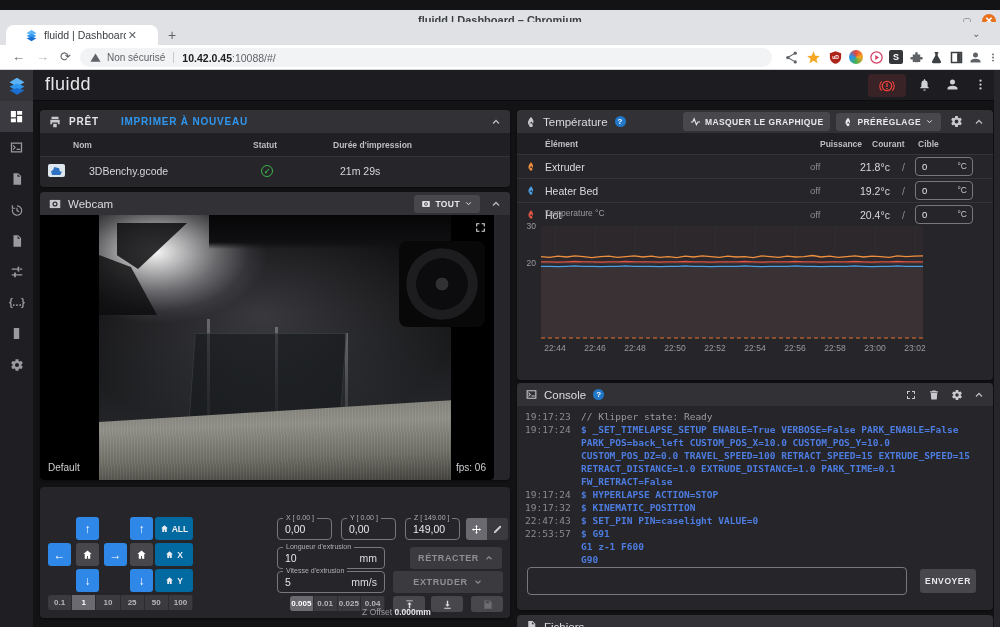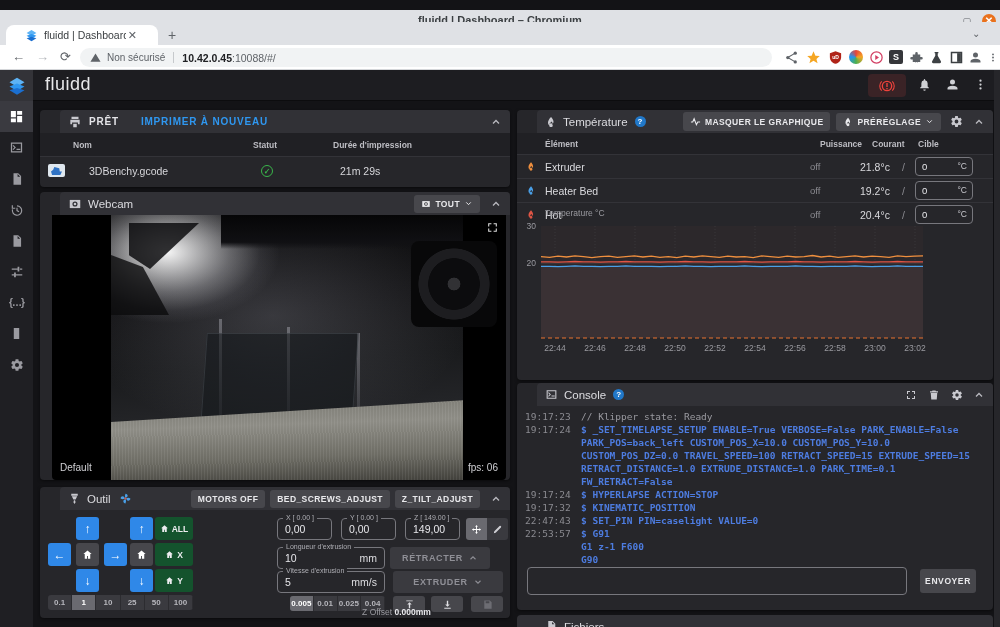--- a/index.html
+++ b/index.html
@@ -41,39 +41,39 @@
   #sidebar { position:absolute; left:0; top:31px; width:33px; height:526px; background:#1f1f23; }
   .side-item { width:33px; height:31px; display:flex; align-items:center; justify-content:center; color:#9a9aa0; }
   .side-item.active { background:#3a3a40; color:#ffffff; }
   .side-item .brace { font-size:10px; font-weight:bold; letter-spacing:-1px; }
 
   
   #scrollbar { position:absolute; left:994px; top:0; width:6px; height:557px; background:#26262a; }
 
   
   .panel { position:absolute; background:#26262a; border-radius:4px; box-shadow:0 1px 3px rgba(0,0,0,.5); }
-  .phead { height:23px; background:#313136; border-radius:4px 4px 0 0; display:flex; align-items:center; padding:0 8px; color:#dcdce0;margin-left:20px; }
+  .phead { height:23px; background:#313136; border-radius:4px 4px 0 0; display:flex; align-items:center; padding:0 8px; color:#dcdce0; }
   .phead .ptitle { font-size:11.5px; margin-left:6px; }
   .help { width:11px; height:11px; border-radius:50%; background:#2178c9; color:#fff; font-size:8px; font-weight:bold; text-align:center; line-height:11px; margin-left:7px; }
   .chev { margin-left:10px; color:#b9b9bf; font-size:9px; }
   .spacer { flex:1; }
   .gbtn { background:#47474c; border-radius:3px; color:#e9e9ec; font-size:8.5px; font-weight:bold; letter-spacing:.4px; padding:4px 7px; display:flex; align-items:center; gap:4px; white-space:nowrap; }
   .hbtn-ic { color:#c9c9cf; }
 
   
   .statusword { font-size:10px; font-weight:bold; letter-spacing:.8px; color:#e4e4e8; margin-left:7px; }
   .reprint { font-size:10px; font-weight:bold; letter-spacing:.8px; color:#2f97f0; margin-left:22px; }
   .tblhead { display:flex; background:#202024; color:#bdbdc3; font-size:8.5px; font-weight:bold; height:23px; align-items:center; }
   .jobrow { display:flex; align-items:center; height:28px; border-top:1px solid #333338; color:#d6d6da; font-size:10.5px; }
   .thumb { width:17px; height:13px; background:#dfe7ee; border-radius:2px; margin-left:8px; position:relative; overflow:hidden; }
   .thumb .boat { position:absolute; left:3px; top:3px; width:11px; height:8px; background:#2f72c4; clip-path:polygon(0 55%,20% 35%,30% 0,75% 15%,80% 55%,100% 55%,85% 100%,10% 100%); }
   .okmark { width:12px; height:12px; border:1.4px solid #39b54a; border-radius:50%; color:#39b54a; font-size:8px; line-height:11px; text-align:center; font-weight:bold; }
 
   
-  #wc-body { position:absolute; left:12px; top:23px; width:454px; height:265px; background:#000; border-radius:0 0 4px 4px; overflow:hidden; }
+  #wc-body { position:absolute; left:0; top:23px; width:454px; height:265px; background:#000; border-radius:0 0 4px 4px; overflow:hidden; }
   #wc-img { position:absolute; left:59px; top:0; width:352px; height:265px;
     background:
       radial-gradient(150px 95px at 16% 14%, rgba(255,255,255,.96), rgba(235,235,240,.35) 42%, rgba(160,160,170,.12) 62%, transparent 75%),
       radial-gradient(280px 170px at 46% 38%, rgba(150,150,162,.28), transparent 70%),
       linear-gradient(176deg, #0a0a0b 0%, #131315 34%, #1a1b1d 55%, #232427 72%, #17181a 100%); }
   .wc-frame1 { position:absolute; left:18px; top:8px; width:70px; height:46px; background:#0d0d0f; clip-path:polygon(0 0,100% 0,30% 100%,0 70%); opacity:.85; }
   .wc-frame2 { position:absolute; left:0px; top:40px; width:58px; height:60px; background:#0b0b0d; clip-path:polygon(0 0,55% 20%,100% 100%,0 100%); opacity:.8; }
   .wc-topbar { position:absolute; left:110px; top:0; width:242px; height:34px; background:linear-gradient(180deg,#060607,#101013 80%,transparent); }
   .wc-fan { position:absolute; left:300px; top:26px; width:86px; height:86px; border-radius:8px;
     background:radial-gradient(circle at 50% 50%, #313134 0 10%, #0c0c0e 11% 42%, #1d1d20 43% 58%, #080809 59% 100%); }
@@ -83,21 +83,21 @@
     background:
       repeating-linear-gradient(88deg, rgba(255,255,255,.07) 0 1px, transparent 1px 3px),
       linear-gradient(178deg, #77766f 0%, #8d8c85 35%, #6d6c64 70%, #41403b 100%);
     clip-path:polygon(0 30%, 100% 4%, 100% 100%, 0 100%); }
   .wc-label { position:absolute; bottom:7px; font-size:10px; color:#cfcfd3; }
   .wc-fs { position:absolute; right:7px; top:6px; }
 
   
   .jogbtn { position:absolute; width:23px; height:23px; border-radius:3px; background:#2f88e8; color:#fff; display:flex; align-items:center; justify-content:center; font-size:12px; font-weight:bold; }
   .jogbtn.dark { background:#47474c; font-size:11px; }
-  .homebtn { position:absolute; width:38px; height:23px; border-radius:3px; background:#14532d; color:#ededf0; display:flex; align-items:center; justify-content:center; gap:3px; font-size:8.5px; font-weight:bold; }
+  .homebtn { position:absolute; width:38px; height:23px; border-radius:3px; background:#0369a1; color:#ededf0; display:flex; align-items:center; justify-content:center; gap:3px; font-size:8.5px; font-weight:bold; }
   .seg { position:absolute; display:flex; background:#3a3a3f; border-radius:3px; overflow:hidden; }
   .seg .s { padding:3px 0; text-align:center; font-size:8px; font-weight:bold; color:#b6b6bc; border-right:1px solid #2c2c30; }
   .seg .s.sel { background:#6a6a70; color:#fff; }
   .field { position:absolute; border:1px solid #77777d; border-radius:4px; background:#26262a; color:#e6e6ea; }
   .field .flabel { position:absolute; top:-5px; left:5px; background:#26262a; padding:0 3px; font-size:7px; color:#aeaeb4; white-space:nowrap; }
   .field .fval { position:absolute; left:7px; top:50%; transform:translateY(-50%); font-size:10.5px; }
   .field .funit { position:absolute; right:7px; top:50%; transform:translateY(-50%); font-size:10.5px; color:#dedee2; }
   .bigbtn { position:absolute; background:#3a3a3f; border-radius:3px; color:#8f8f96; font-size:9px; font-weight:bold; letter-spacing:.6px; display:flex; align-items:center; justify-content:center; gap:5px; }
   .sqbtn { position:absolute; width:32px; height:16px; background:#47474c; border-radius:3px; display:flex; align-items:center; justify-content:center; color:#e0e0e4; }
   .toggle2 { position:absolute; display:flex; border-radius:3px; overflow:hidden; }
@@ -462,38 +462,20 @@
       </div>
       <span class="wc-label" style="left:8px">Default</span>
       <span class="wc-label" style="right:8px">fps: 06</span>
       <svg class="wc-fs" width="13" height="13" style="color:#ddd">
           <use href="#i-fs"></use>
         </svg>
     </div>
   </div>
 
   <div class="panel" style="left:40px;top:417px;width:470px;height:131px">
-    <div class="phead">
-      <svg width="13" height="13" class="hbtn-ic">
-          <use href="#i-nozzle"></use>
-        </svg>
-      <span class="ptitle">Outil</span>
-      <svg width="13" height="13" style="margin-left:8px">
-          <use href="#i-fan"></use>
-        </svg>
-      <span class="spacer"></span>
-      <div id="macro-btns" style="display:flex;gap:5px">
-          <div class="gbtn">MOTORS OFF</div>
-          <div class="gbtn">BED_SCREWS_ADJUST</div>
-          <div class="gbtn">Z_TILT_ADJUST</div>
-        </div>
-      <svg width="12" height="12" class="chev">
-          <use href="#i-chevup"></use>
-        </svg>
-    </div>
 
     <div class="jogbtn" style="left:36px;top:30px">↑</div>
     <div class="jogbtn" style="left:90px;top:30px">↑</div>
     <div class="homebtn" style="left:115px;top:30px">
       <svg width="9" height="9">
           <use href="#i-home"></use>
         </svg>
         <span>ALL</span>
     </div>
     <div class="jogbtn" style="left:8px;top:56px">←</div>
@@ -553,21 +535,21 @@
           <svg width="11" height="11">
             <use href="#i-pen"></use>
           </svg>
         </div>
     </div>
     <div class="field" style="left:237px;top:60px;width:108px;height:22px">
       <span class="flabel">Longueur d'extrusion</span>
       <span class="fval">10</span>
       <span class="funit">mm</span>
     </div>
-    <div class="bigbtn" style="left:350px;top:60px;width:100px;height:22px">
+    <div class="bigbtn" style="left:370px;top:60px;width:92px;height:22px">
       <span>RÉTRACTER</span>
       <svg width="10" height="10">
           <use href="#i-chevup"></use>
         </svg>
     </div>
     <div class="field" style="left:237px;top:84px;width:108px;height:22px">
       <span class="flabel">Vitesse d'extrusion</span>
       <span class="fval">5</span>
       <span class="funit">mm/s</span>
     </div>

